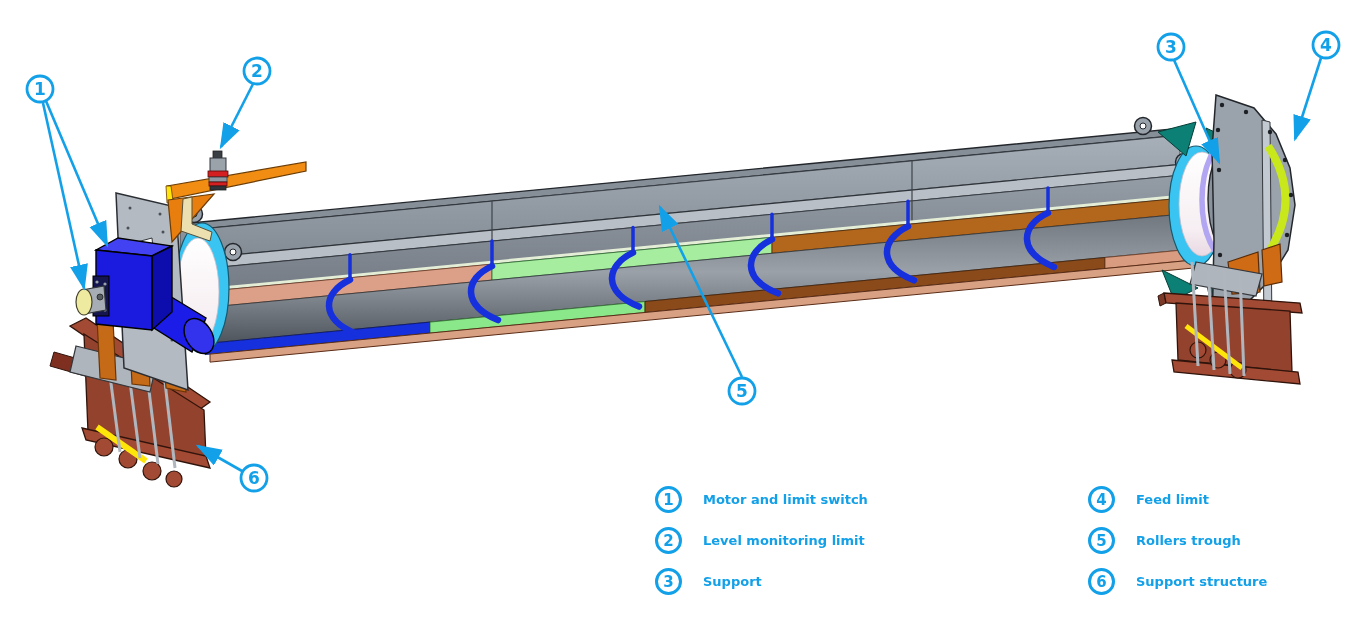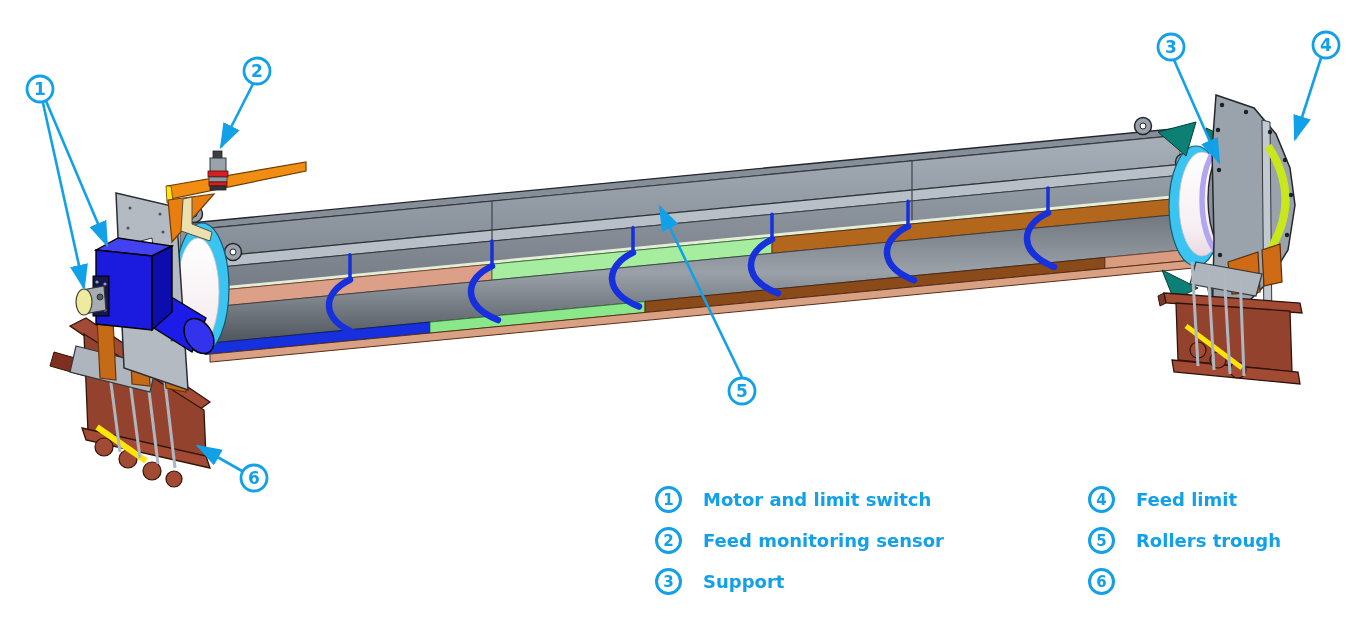--- a/index.html
+++ b/index.html
@@ -4,21 +4,21 @@
 <style>
   html,body{margin:0;padding:0;background:#fff;}
   #stage{position:relative;width:1360px;height:620px;background:#fff;overflow:hidden;
          font-family:"DejaVu Sans","Liberation Sans",sans-serif;}
   #drawing{position:absolute;left:0;top:0;}
   .legend-col{position:absolute;display:flex;flex-direction:column;}
   .legend-row{display:flex;align-items:center;height:41px;}
   .legend-num{width:21px;height:21px;border:3px solid var(--accent);border-radius:50%;
               display:flex;align-items:center;justify-content:center;
               font-size:15px;font-weight:bold;color:var(--accent);flex:0 0 auto;}
-  .legend-label{margin-left:21px;font-size:18px;font-weight:bold;color:var(--accent);white-space:nowrap;}
+  .legend-label{margin-left:21px;font-size:13px;font-weight:bold;color:var(--accent);white-space:nowrap;}
 </style>
 </head>
 <body>
 
 <div id="stage">
 
 <svg id="drawing" width="1360" height="620" viewBox="0 0 1360 620">
   <defs>
     <linearGradient id="shellGrad" x1="0" y1="0" x2="0" y2="1">
       <stop offset="0" stop-color="#a7afb9"></stop>
@@ -272,33 +272,34 @@
   </g>
 </svg>
 
   <div class="legend-col" style="left:655px;top:479px;">
     <div class="legend-row">
       <span class="legend-num">1</span>
       <span class="legend-label">Motor and limit switch</span>
     </div>
     <div class="legend-row">
       <span class="legend-num">2</span>
-      <span class="legend-label">Feed monitoring sensor</span>
+      <span class="legend-label">Level monitoring limit</span>
     </div>
     <div class="legend-row">
       <span class="legend-num">3</span>
       <span class="legend-label">Support</span>
     </div>
   </div>
   <div class="legend-col" style="left:1088px;top:479px;">
     <div class="legend-row">
       <span class="legend-num">4</span>
       <span class="legend-label">Feed limit</span>
     </div>
     <div class="legend-row">
       <span class="legend-num">5</span>
       <span class="legend-label">Rollers trough</span>
     </div>
     <div class="legend-row">
       <span class="legend-num">6</span>
+      <span class="legend-label">Support structure</span>
     </div>
   </div>
 </div>
 
 </body></html>

